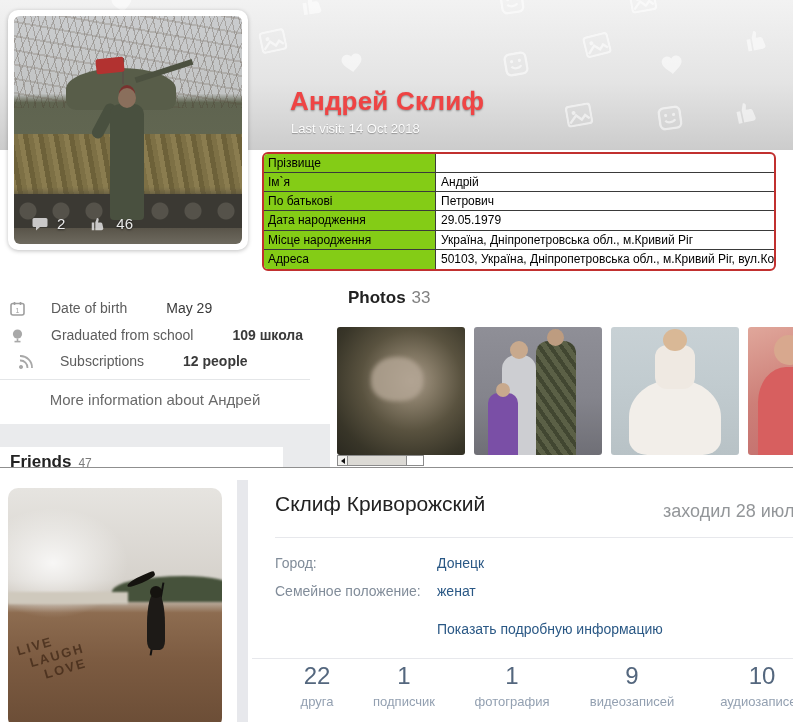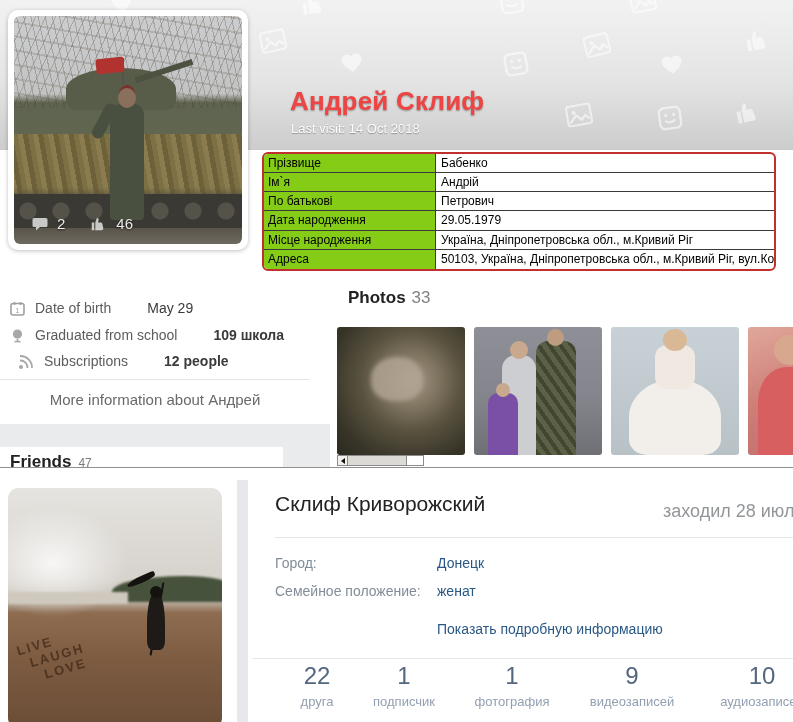--- a/index.html
+++ b/index.html
@@ -49,25 +49,25 @@
                  text-shadow:0 1px 1px rgba(0,0,0,.3);}
 
   .red-table{position:absolute;left:262px;top:152px;width:510px;height:115px;background:#fff;
              border:2px solid #c1302f;border-radius:6px;overflow:hidden;display:grid;
              grid-template-rows:repeat(6,1fr);font-size:12px;color:#000;}
   .rt-row{display:grid;grid-template-columns:172px 1fr;border-bottom:1px solid #3a3a3a;min-height:0;}
   .rt-row:last-child{border-bottom:none;}
   .rt-label{background:#84cc16;border-right:1px solid #3a3a3a;padding:2px 2px 0 4px;white-space:nowrap;overflow:hidden;}
   .rt-value{padding:2px 0 0 5px;white-space:nowrap;overflow:hidden;}
 
-  .detail-row{position:absolute;display:flex;align-items:center;font-size:14px;color:#5c5c5c;}
+  .detail-row{position:absolute;display:flex;align-items:center;font-size:14px;color:#5c5c5c;gap:16px;}
   .detail-row .ic{width:15px;height:15px;margin-right:10px;color:#9f9f9f;flex:none;}
   .detail-row .ic svg{display:block;}
   .detail-row .lbl{margin-right:23px;}
-  .detail-row .val{font-weight:bold;color:#3a3a3a;margin-left:13px;}
+  .detail-row .val{font-weight:bold;color:#3a3a3a;}
   .detail-row.plain .val{font-weight:normal;color:#3a3a3a;}
   .left-divider{position:absolute;left:0;top:379px;width:310px;height:1px;background:#e4e6e8;}
   .more-link{position:absolute;left:0;top:391px;width:310px;text-align:center;font-size:15px;color:#696969;cursor:pointer;}
   .gray-strip-h{position:absolute;left:0;top:424px;width:330px;height:23px;background:#eaebed;}
   .gray-strip-v{position:absolute;left:283px;top:447px;width:47px;height:21px;background:#eaebed;}
   .friends-heading{position:absolute;left:10px;top:452px;font-size:17px;font-weight:bold;color:#222;cursor:pointer;}
   .friends-heading .cnt{color:#7b7b7b;font-weight:normal;margin-left:7px;font-size:12px;}
 
   .photos-heading{position:absolute;left:348px;top:288px;font-size:17px;color:#222;cursor:pointer;}
   .photos-heading .ph-title{font-weight:bold;}
@@ -249,21 +249,20 @@
         </div>
       </div>
     </div>
 
     <div class="hdr-name">Андрей Склиф</div>
     <div class="hdr-lastvisit">Last visit: 14 Oct 2018</div>
 
     <div class="red-table">
       <div class="rt-row">
         <div class="rt-label">Прізвище</div>
-        <div class="rt-value">Бабенко</div>
       </div>
       <div class="rt-row">
         <div class="rt-label">Ім`я</div>
         <div class="rt-value">Андрій</div>
       </div>
       <div class="rt-row">
         <div class="rt-label">По батькові</div>
         <div class="rt-value">Петрович</div>
       </div>
       <div class="rt-row">

